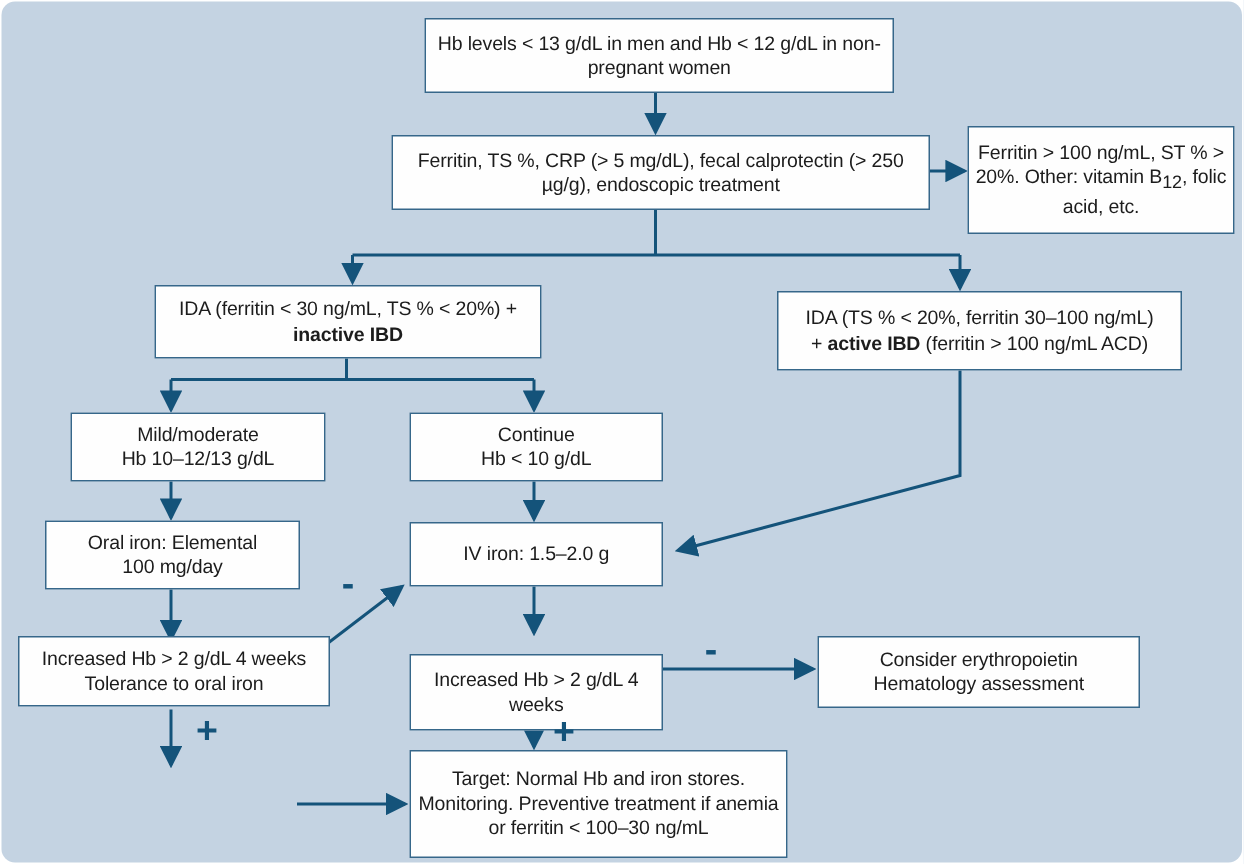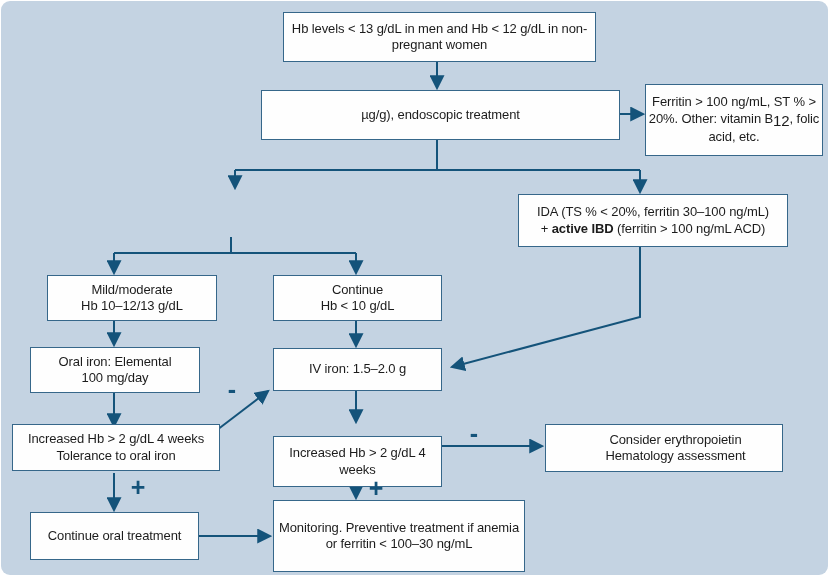--- a/index.html
+++ b/index.html
@@ -10,21 +10,21 @@
           font-family:"Liberation Sans", sans-serif;}
   .panel{position:absolute;left:1px;top:1px;right:1px;bottom:1px;background:var(--bg);border-radius:9px;}
   svg.flow{position:absolute;left:0;top:0;width:829px;height:576px;}
   svg.flow path.ln{stroke:var(--arrow);stroke-width:2;fill:none;}
   svg.flow marker path{fill:var(--arrow);stroke:none;}
   .node{position:absolute;background:var(--boxbg);border:1px solid var(--border);
         display:flex;flex-direction:column;align-items:center;justify-content:center;
         text-align:center;color:var(--text);font-size:13px;line-height:16.5px;letter-spacing:-0.1px;}
   .node .ln{display:block;white-space:nowrap;}
   .b{font-weight:bold;}
-  sub.s{font-size:15px;vertical-align:-3px;}
+  sub.s{font-size:12px;vertical-align:-3px;}
   .sign{position:absolute;color:var(--arrow);font-weight:bold;font-size:25px;width:22px;
         text-align:center;line-height:20px;}
 </style>
 </head>
 <body>
 
 <div class="canvas">
   <div class="panel"></div>
 
   <svg class="flow" viewBox="0 0 829 576">
@@ -53,29 +53,34 @@
     <path class="ln" marker-end="url(#ah)" d="M356,473 L356,498"></path>
     <path class="ln" marker-end="url(#ah)" d="M198,536 L270,536"></path>
   </svg>
 
   <div class="node" style="left:283px;top:12px;width:311px;height:48px;">
     <span class="ln">Hb levels &lt; 13 g/dL in men and Hb &lt; 12 g/dL in non-</span>
     <span class="ln">pregnant women</span>
   </div>
 
   <div class="node" style="left:261px;top:90px;width:357px;height:48px;">
+    <span class="ln">Ferritin, TS %, CRP (&gt; 5 mg/dL), fecal calprotectin (&gt; 250</span>
     <span class="ln">µg/g), endoscopic treatment</span>
   </div>
 
   <div class="node" style="left:645px;top:84px;width:176px;height:70px;">
     <span class="ln">Ferritin &gt; 100 ng/mL, ST % &gt;</span>
     <span class="ln"><span>20%. Other: vitamin B</span><sub class="s">12</sub><span>, folic</span></span>
     <span class="ln">acid, etc.</span>
   </div>
 
+  <div class="node" style="left:103px;top:190px;width:256px;height:47px;">
+    <span class="ln">IDA (ferritin &lt; 30 ng/mL, TS % &lt; 20%) +</span>
+    <span class="ln b">inactive IBD</span>
+  </div>
 
   <div class="node" style="left:518px;top:194px;width:268px;height:51px;">
     <span class="ln">IDA (TS % &lt; 20%, ferritin 30–100 ng/mL)</span>
     <span class="ln"><span>+ </span><span class="b">active IBD</span><span> (ferritin &gt; 100 ng/mL ACD)</span></span>
   </div>
 
   <div class="node" style="left:30px;top:275px;width:168px;height:44px;margin-left:17px;">
     <span class="ln">Mild/moderate</span>
     <span class="ln">Hb 10–12/13 g/dL</span>
   </div>
@@ -97,30 +102,28 @@
   <div class="node" style="left:12px;top:424px;width:206px;height:45px;">
     <span class="ln">Increased Hb &gt; 2 g/dL 4 weeks</span>
     <span class="ln">Tolerance to oral iron</span>
   </div>
 
   <div class="node" style="left:273px;top:424px;width:167px;height:49px;margin-top:12px;">
     <span class="ln">Increased Hb &gt; 2 g/dL 4</span>
     <span class="ln">weeks</span>
   </div>
 
-  <div class="node" style="left:545px;top:424px;width:213px;height:46px;padding-left:23px;">
+  <div class="node" style="left:545px;top:424px;width:213px;height:46px;">
     <span class="ln">Consider erythropoietin</span>
     <span class="ln">Hematology assessment</span>
   </div>
 
-  <div class="node" style="left:30px;top:512px;width:167px;height:46px;">
-    <span class="ln">Continue oral treatment</span>
-  </div>
 
   <div class="node" style="left:273px;top:500px;width:250px;height:70px;">
+    <span class="ln">Target: Normal Hb and iron stores.</span>
     <span class="ln">Monitoring. Preventive treatment if anemia</span>
     <span class="ln">or ferritin &lt; 100–30 ng/mL</span>
   </div>
 
   <div class="sign" style="left:221px;top:379px;">-</div>
   <div class="sign" style="left:127px;top:477px;">+</div>
   <div class="sign" style="left:463px;top:423px;">-</div>
   <div class="sign" style="left:365px;top:478px;">+</div>
 </div>
 

